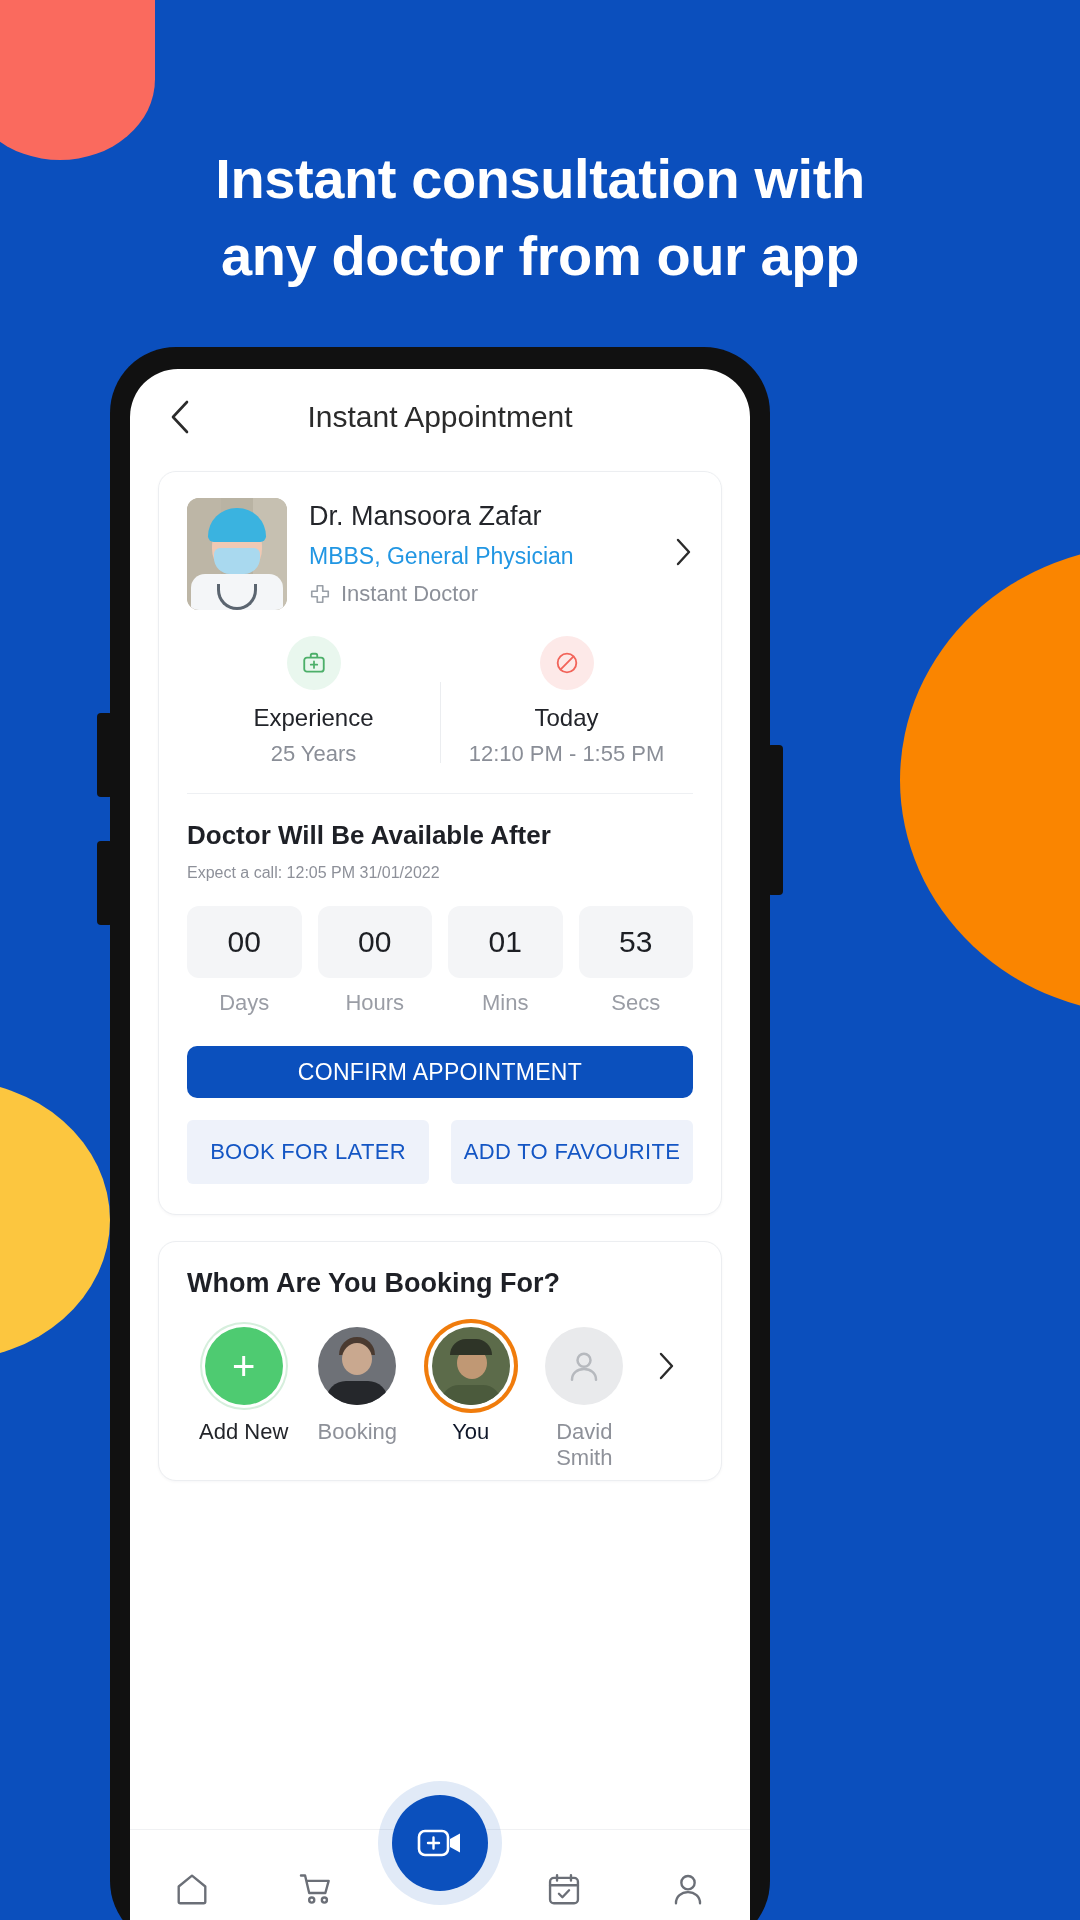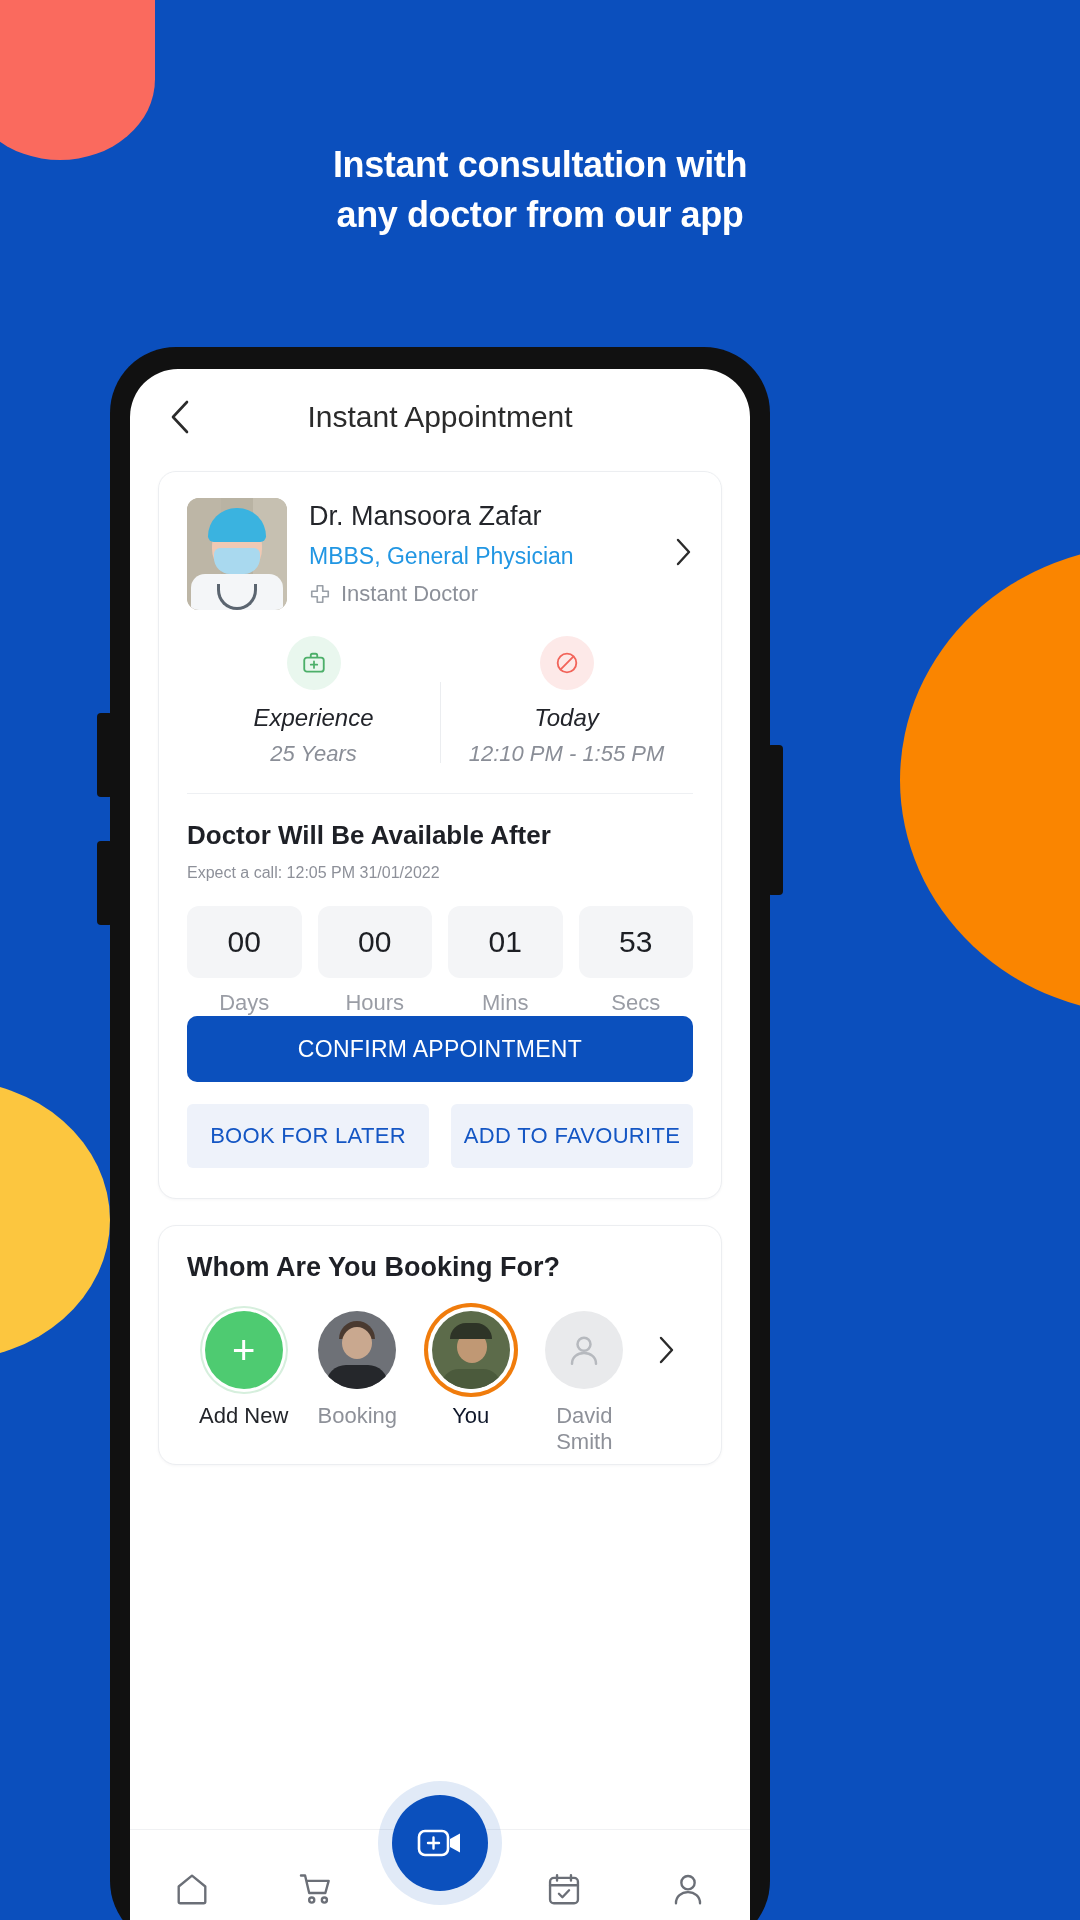--- a/index.html
+++ b/index.html
@@ -27,21 +27,21 @@
     left:-110px; top:1080px; width:220px; height:280px;
     background:#fcc63f;
     border-radius:0 160px 160px 0 / 0 140px 140px 0;
   }
 
   
   .headline{
     position:absolute; left:0; right:0; top:140px;
     text-align:center;
     color:#ffffff;
-    font-size:36px;
+    font-size:56px;
     font-weight:bold;
     line-height:1.38;
     letter-spacing:-0.4px;
     padding:0 92px;
   }
 
   
   .phone{
     position:absolute;
     left:110px; top:347px;
@@ -138,21 +138,20 @@
   .doctor-tag{ display:flex; align-items:center; gap:10px; margin-top:11px; }
   .doctor-tag span{ font-size:22px; color:#8c9099; }
   .row-chevron{ flex:0 0 auto; align-self:center; }
 
   
   .stats{
     display:flex; align-items:stretch;
     margin-top:26px;
     padding-bottom:26px;
     border-bottom:1px solid #eef0f3;
-    font-style:italic;
   }
   .stat{ flex:1 1 0; text-align:center; position:relative; padding:0 4px; }
   .stat + .stat::before{
     content:""; position:absolute; left:0; top:46px; bottom:4px; width:1px; background:#ebedf0;
   }
   .stat-icon{
     width:54px; height:54px; border-radius:50%;
     margin:0 auto 14px auto;
     display:flex; align-items:center; justify-content:center;
   }
@@ -173,21 +172,22 @@
     background:#f4f5f7;
     border-radius:12px;
     height:72px;
     display:flex; align-items:center; justify-content:center;
     font-size:30px; color:#1d1f24;
   }
   .cd-label{ font-size:22px; color:#9a9da5; margin-top:12px; }
 
   
   .btn-primary{
-    height:66px;
+    margin-top:30px;
+    height:52px;
     background:#0b50bd;
     color:#ffffff;
     border-radius:10px;
     display:flex; align-items:center; justify-content:center;
     font-size:23px;
     letter-spacing:.3px;
     cursor:pointer;
   }
   .btn-secondary-row{ display:flex; gap:22px; margin-top:22px; }
   .btn-secondary{

